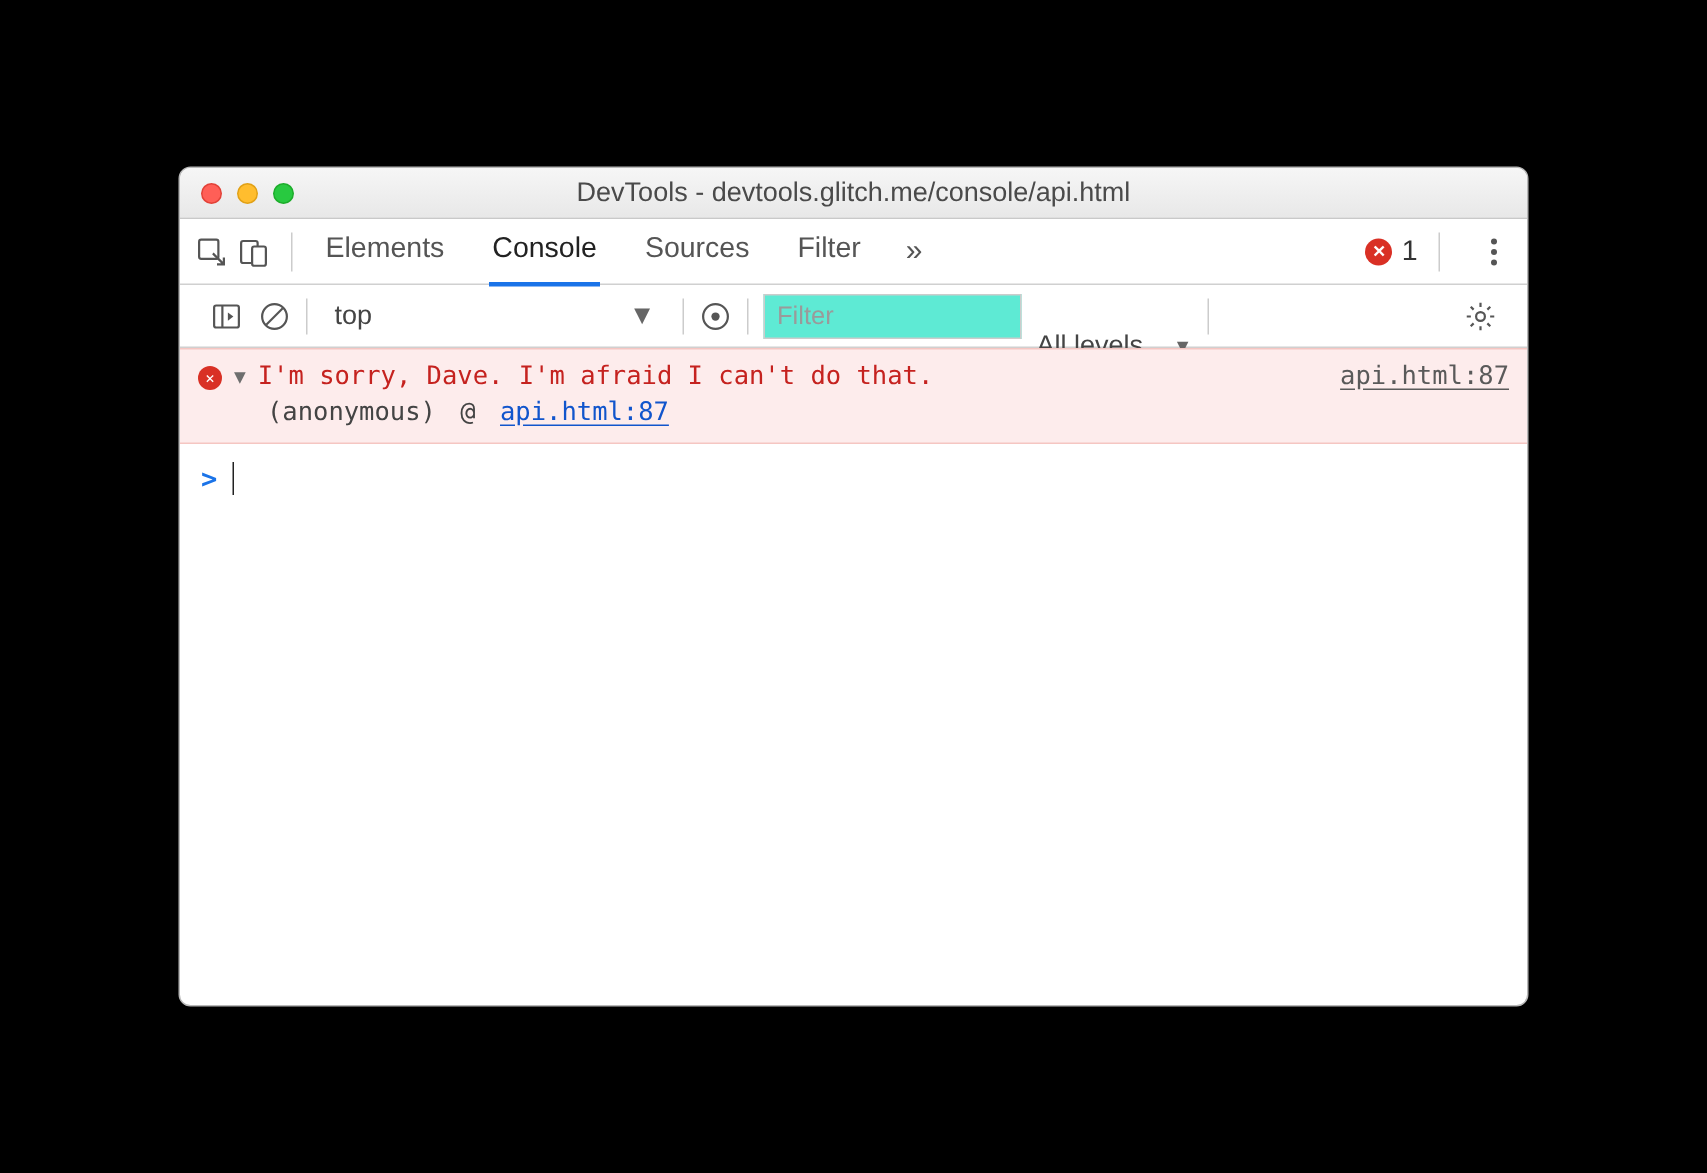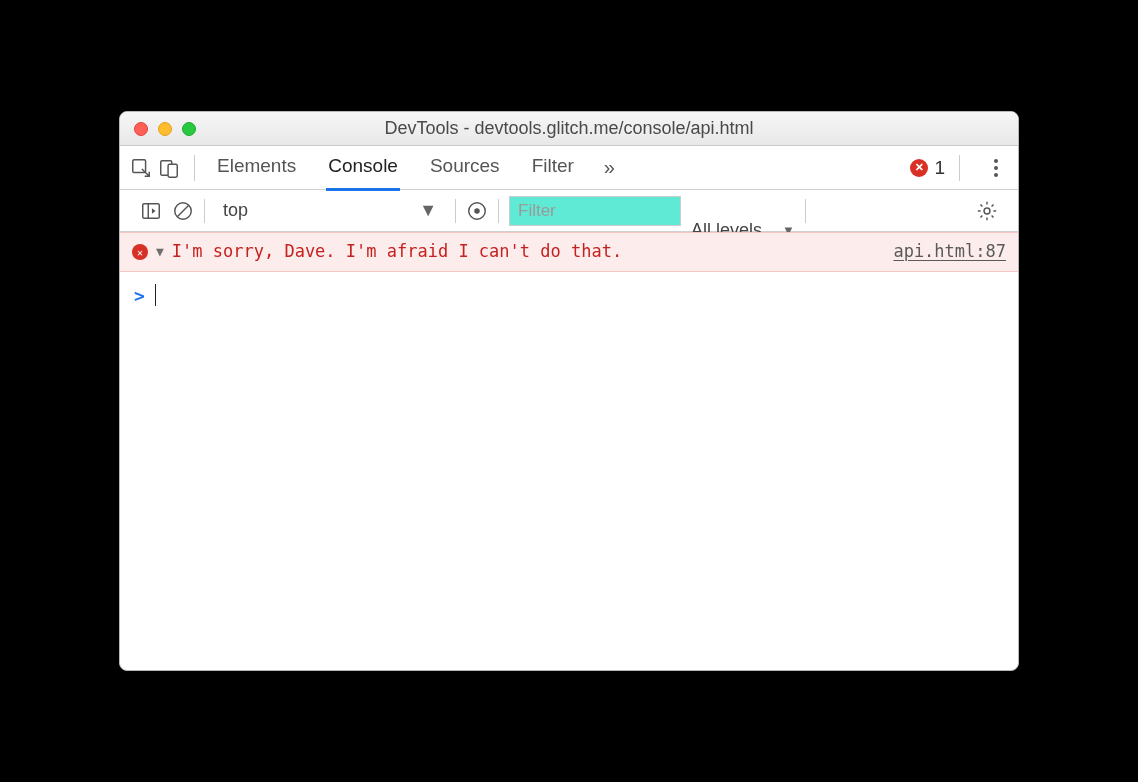--- a/index.html
+++ b/index.html
@@ -210,20 +210,25 @@
   </div>
 
   <div class="consolebody">
     <div class="error-block">
       <div class="errline1">
         <span class="err-x"></span>
         <span class="disclosure">▼</span>
         <span class="errmsg">I'm sorry, Dave. I'm afraid I can't do that.</span>
         <span class="errsrc">api.html:87</span>
       </div>
+      <div class="errline2">
+        <span>(anonymous)</span>
+        <span style="margin:0 6px;">@</span>
+        <span class="lnk">api.html:87</span>
+      </div>
     </div>
     <div class="promptrow">
       <span class="promptchevron">&gt;</span>
       <span class="caret"></span>
     </div>
   </div>
 
 </div>
 
 </body></html>

